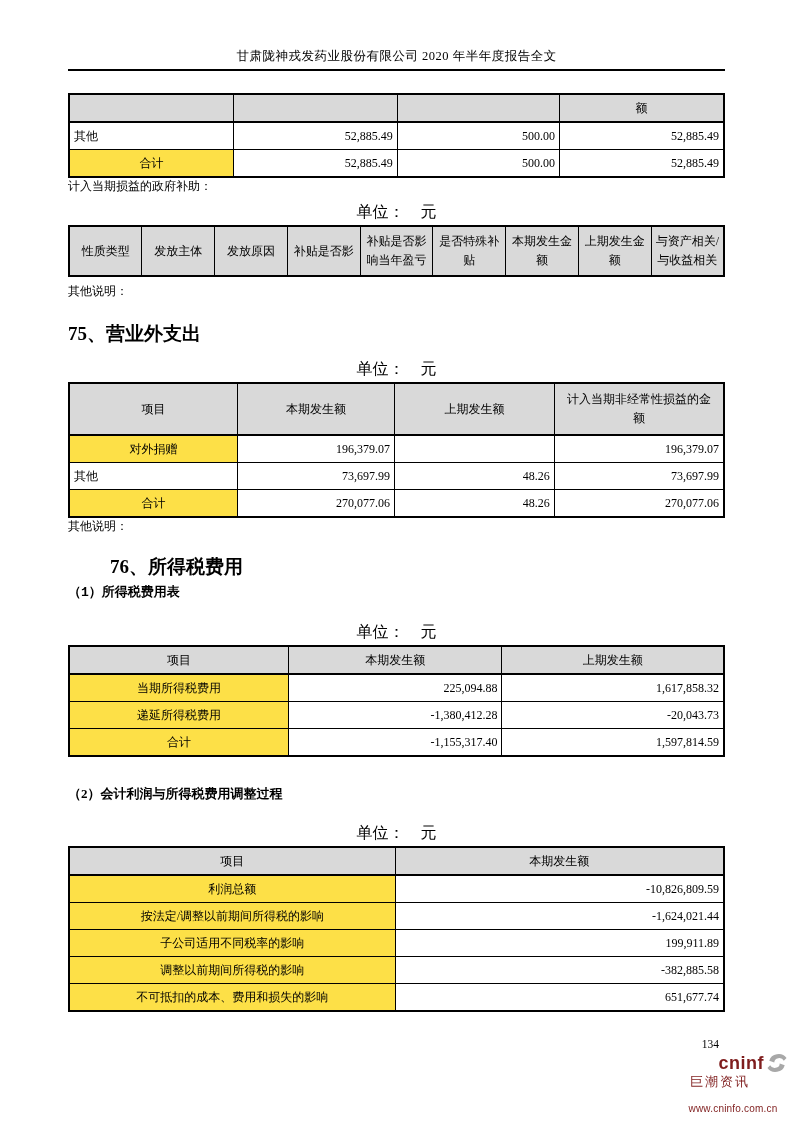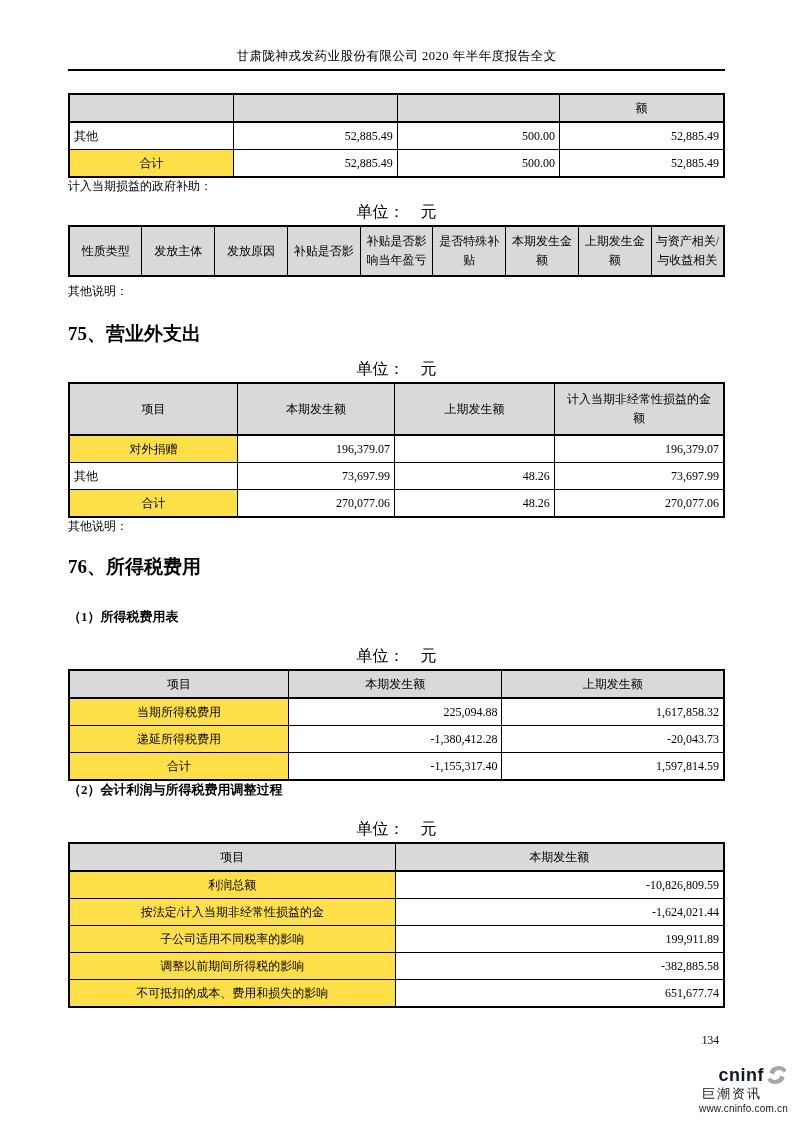--- a/index.html
+++ b/index.html
@@ -60,29 +60,29 @@
     margin-top:26px;
     text-align:right;
     font-size:11.5px;
     padding-right:6px;
   }
 
   .cninfo-logo{
     position:absolute;
     right:5px;bottom:8px;
     width:110px;
-    text-align:right;
-    color:#0f172a;
+    text-align:center;
+    color:#7f1d1d;
     font-family:"Liberation Sans","DejaVu Sans",sans-serif;
     line-height:1;
   }
   .cninfo-row{display:flex;align-items:center;justify-content:flex-end;}
   .cninfo-brand{font-size:18px;font-weight:bold;letter-spacing:0.5px;}
   .cninfo-sub{font-size:13px;letter-spacing:2px;margin-top:2px;margin-right:26px;}
-  .cninfo-url{font-size:10px;margin-top:4px;letter-spacing:0.2px;}
+  .cninfo-url{font-size:10px;margin-top:16px;letter-spacing:0.2px;}
 </style>
 </head>
 <body>
 
 <div class="page">
   <div class="content">
 
     <div class="doc-header">
       <span>甘肃陇神戎发药业股份有限公司 2020 年半年度报告全文</span>
     </div>
@@ -189,23 +189,23 @@
         <td class="lbl">合计</td>
         <td class="num">270,077.06</td>
         <td class="num">48.26</td>
         <td class="num">270,077.06</td>
       </tr>
     </tbody>
       </table>
 
     <div class="para">其他说明：</div>
 
-    <div class="sec-heading" style="margin-top:24px;">76、所得税费用</div>
-
-    <div class="sub-heading" style="margin-top:32px;">（1）所得税费用表</div>
+    <div class="sec-heading" style="margin-top:24px;margin-left:42px;">76、所得税费用</div>
+
+    <div class="sub-heading" style="margin-top:8px;font-family:Liberation Mono, monospace;">（1）所得税费用表</div>
 
     <div class="unit-line" style="margin-top:22px;">单位：　元</div>
 
     <table class="t" style="margin-top:5px;">
       <colgroup>
           <col style="width:33.5%">
           <col style="width:32.6%">
           <col style="width:33.9%">
         </colgroup>
       <tbody>
@@ -225,40 +225,40 @@
         <td class="num">-20,043.73</td>
       </tr>
       <tr>
         <td class="lbl">合计</td>
         <td class="num">-1,155,317.40</td>
         <td class="num">1,597,814.59</td>
       </tr>
     </tbody>
       </table>
 
-    <div class="sub-heading" style="">（2）会计利润与所得税费用调整过程</div>
+    <div class="sub-heading" style="margin-top:28px;">（2）会计利润与所得税费用调整过程</div>
 
     <div class="unit-line" style="margin-top:22px;">单位：　元</div>
 
     <table class="t t2" style="margin-top:5px;">
       <colgroup>
           <col style="width:49.8%">
           <col style="width:50.2%">
         </colgroup>
       <tbody>
           <tr class="hd">
         <td>项目</td>
         <td>本期发生额</td>
       </tr>
       <tr>
         <td class="lbl">利润总额</td>
         <td class="num">-10,826,809.59</td>
       </tr>
       <tr>
-        <td class="lbl">按法定/计入当期非经常性损益的金</td>
+        <td class="lbl">按法定/调整以前期间所得税的影响</td>
         <td class="num">-1,624,021.44</td>
       </tr>
       <tr>
         <td class="lbl">子公司适用不同税率的影响</td>
         <td class="num">199,911.89</td>
       </tr>
       <tr>
         <td class="lbl">调整以前期间所得税的影响</td>
         <td class="num">-382,885.58</td>
       </tr>

